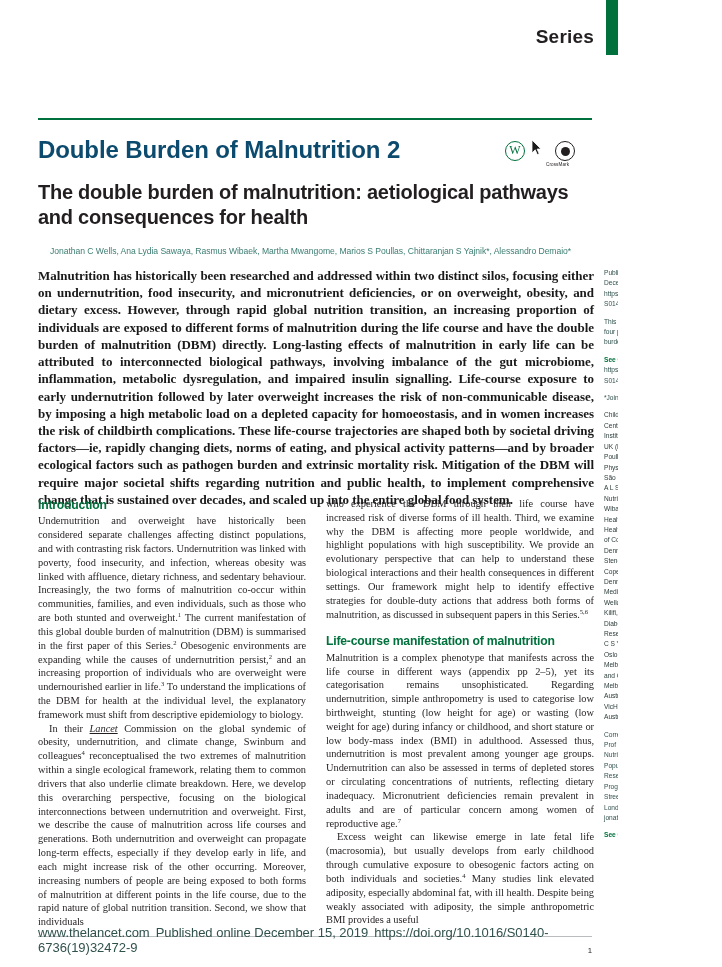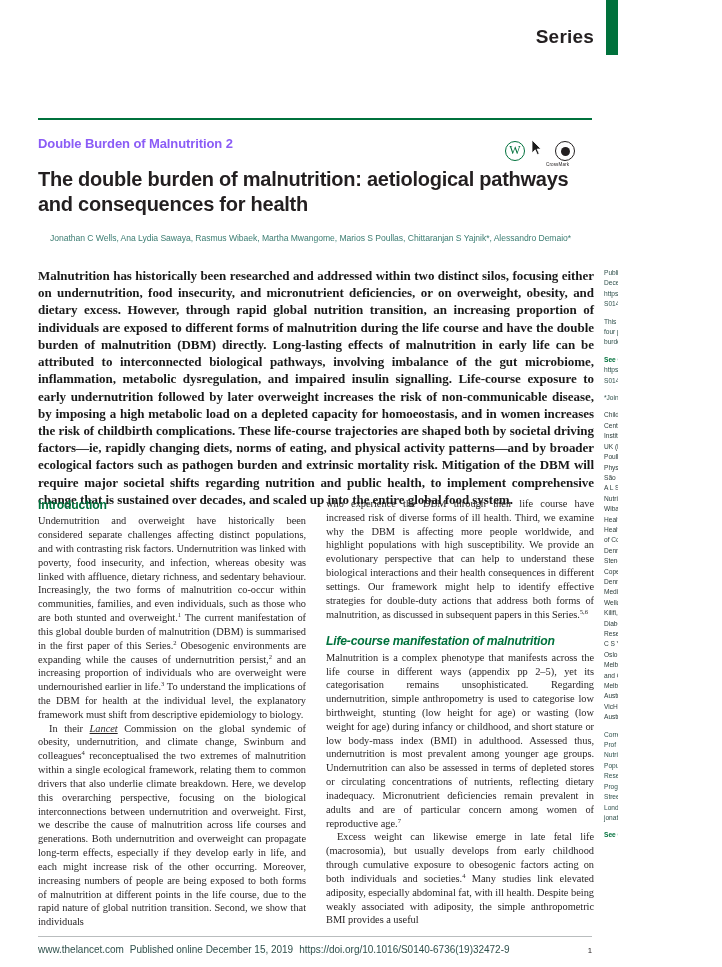--- a/index.html
+++ b/index.html
@@ -47,23 +47,23 @@
 
   
   .title-block {
     position: absolute;
     left: 38px;
     top: 136px;
     width: 556px;
   }
   .series-title {
     font-family: "Liberation Sans", sans-serif;
-    font-size: 13px;
-    font-weight: bold;
-    color: #8b5cf6;
+    font-size: 24px;
+    font-weight: bold;
+    color: #0c4a6e;
     letter-spacing: -.1px;
     margin: 0 0 16px 0;
   }
   .article-title {
     font-family: "Liberation Sans", sans-serif;
     font-size: 20px;
     font-weight: bold;
     line-height: 1.26;
     color: #231f20;
     margin: 0 8px 16px 0;
@@ -168,21 +168,21 @@
   }
   .col p.indent { text-indent: 11px; }
   h2.section {
     font-family: "Liberation Sans", sans-serif;
     font-size: 12.2px;
     font-weight: bold;
     color: #00713c;
     margin: 0 0 1px 0;
     letter-spacing: -.2px;
   }
-  h2.section.spaced { margin-top: 12px; font-style: italic; }
+  h2.section.spaced { margin-top: 12px; }
   sup { font-size: 6.6px; vertical-align: super; line-height: 0; }
   i { font-style: italic; text-decoration: underline; }
 
   
   .margin-notes {
     position: absolute;
     left: 604px;
     top: 268px;
     width: 104px;
     font-family: "Liberation Sans", sans-serif;
@@ -204,21 +204,21 @@
     right: 26px;
     bottom: 30px;
     height: 0.8px;
     background: #b9bdbe;
   }
   .footer {
     position: absolute;
     left: 38px;
     bottom: 12px;
     font-family: "Liberation Sans", sans-serif;
-    font-size: 10px;
+    font-size: 13px;
     color: #30514c;
     letter-spacing: -.02px;
   }
   .footer .sep { display: inline-block; width: 6px; }
   .page-number {
     position: absolute;
     right: 26px;
     bottom: 12px;
     font-family: "Liberation Sans", sans-serif;
     font-size: 7.8px;

